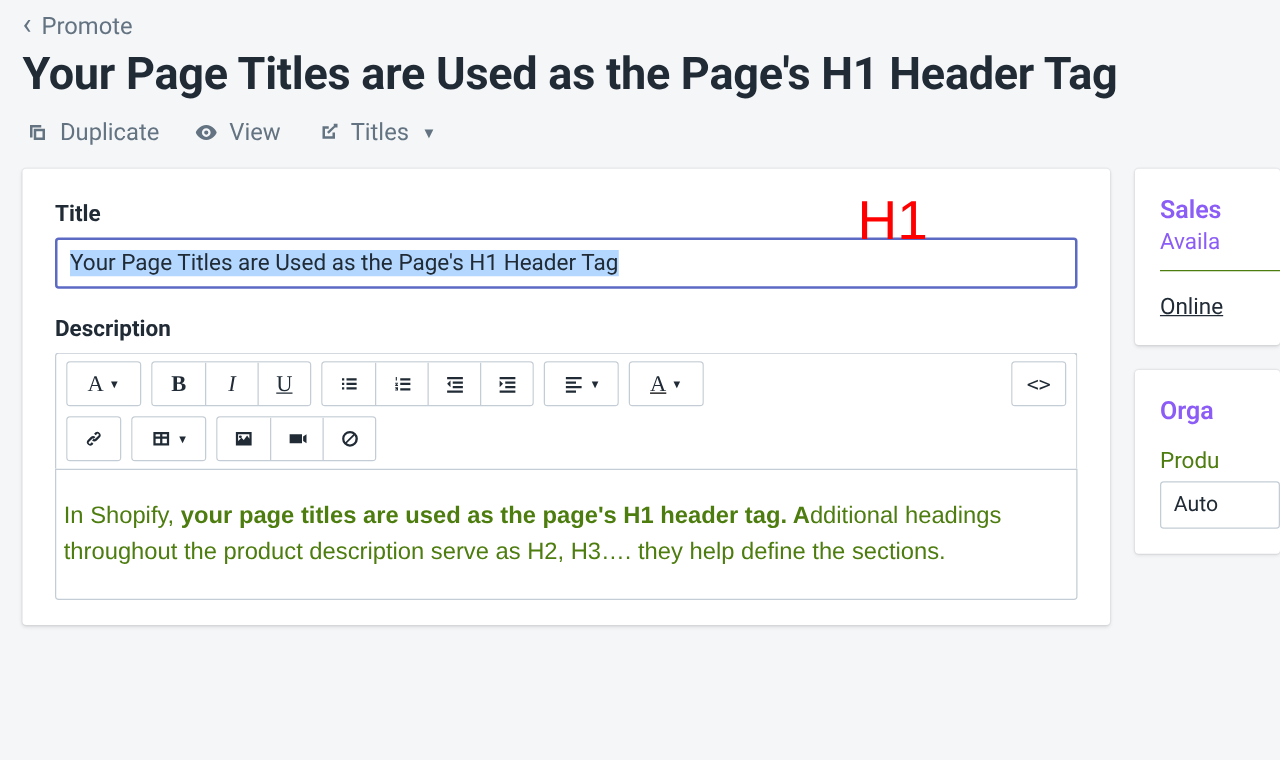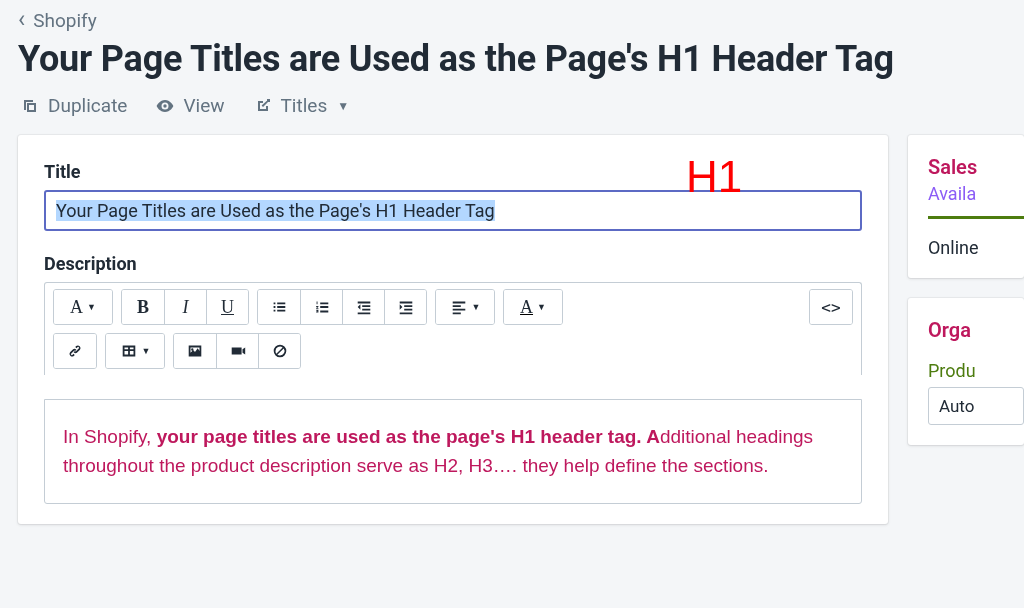--- a/index.html
+++ b/index.html
@@ -51,23 +51,23 @@
   }
   .card {
     background: #fff;
     border-radius: 3px;
     box-shadow: 0 0 0 1px rgba(63,63,68,0.05), 0 1px 3px rgba(63,63,68,0.15);
     padding: 26px 26px 20px 26px;
   }
   .main-card { width: 898px; }
   .side-col { width: 120px; display: flex; flex-direction: column; gap: 20px; }
   .side-card { padding: 20px 0 20px 20px; }
-  .side-heading { font-size: 20px; font-weight: 600; color: #be185d; margin-bottom: 4px; }
+  .side-heading { font-size: 20px; font-weight: 600; color: #8b5cf6; margin-bottom: 4px; }
   .side-sub { font-size: 18px; color: #8b5cf6; }
-  .side-row2 { border-top: 3px solid #4d7c0f; padding-top: 18px; margin-top: 12px; font-size: 18px; color: #212b36; }
+  .side-row2 { border-top: 1px solid #4d7c0f; padding-top: 18px; margin-top: 12px; font-size: 18px; color: #212b36; text-decoration: underline; }
   .field-label {
     font-size: 18px;
     color: #212b36;
     margin-bottom: 8px;
     display: block;
     font-weight: bold;
   }
   .title-input {
     width: 100%;
     border: 2px solid #5c6ac4;
@@ -112,26 +112,25 @@
     color: #212b36;
   }
   .tb-btn.wide { width: 58px; gap:4px; }
   .tb-btn + .tb-btn { border-left: 1px solid #c4cdd5; }
   .tb-btn svg { width: 18px; height: 18px; fill: #212b36; }
   .tb-caret { font-size: 9px; color: #212b36; }
   .tb-spacer { flex: 1; }
   .editor-body {
     border: 1px solid #c4cdd5;
     border-radius: 0 0 3px 3px;
-    padding: 22px 18px;
+    padding: 22px 6px;
     font-size: 19px;
     line-height: 1.55;
     font-family: Arial, Helvetica, sans-serif;
-    color: #be185d;
-    margin-top: 24px;
+    color: #4d7c0f;
   }
   .editor-body .bold { font-weight: 700; }
 
   
   .side-input {
     border: 1px solid #c4cdd5;
     border-radius: 3px;
     background: #fff;
     padding: 8px 10px;
     font-size: 17px;
@@ -157,21 +156,21 @@
   .tb-row2 { width: 100%; display:flex; gap:8px; }
 </style>
 </head>
 <body>
 
 
 
 
 <div class="breadcrumb">
   <span class="breadcrumb-chevron">‹</span>
-  <span>Shopify</span>
+  <span>Promote</span>
 </div>
 
 
 <h1 class="page-title">Your Page Titles are Used as the Page's H1 Header Tag</h1>
 
 
 <div class="action-row">
   <div class="action-btn">
     <svg viewBox="0 0 20 20">
         <path d="M4 4h9v2H6v8H4V4zm3 3h9v9H7V7zm2 2v5h5V9H9z"></path>

